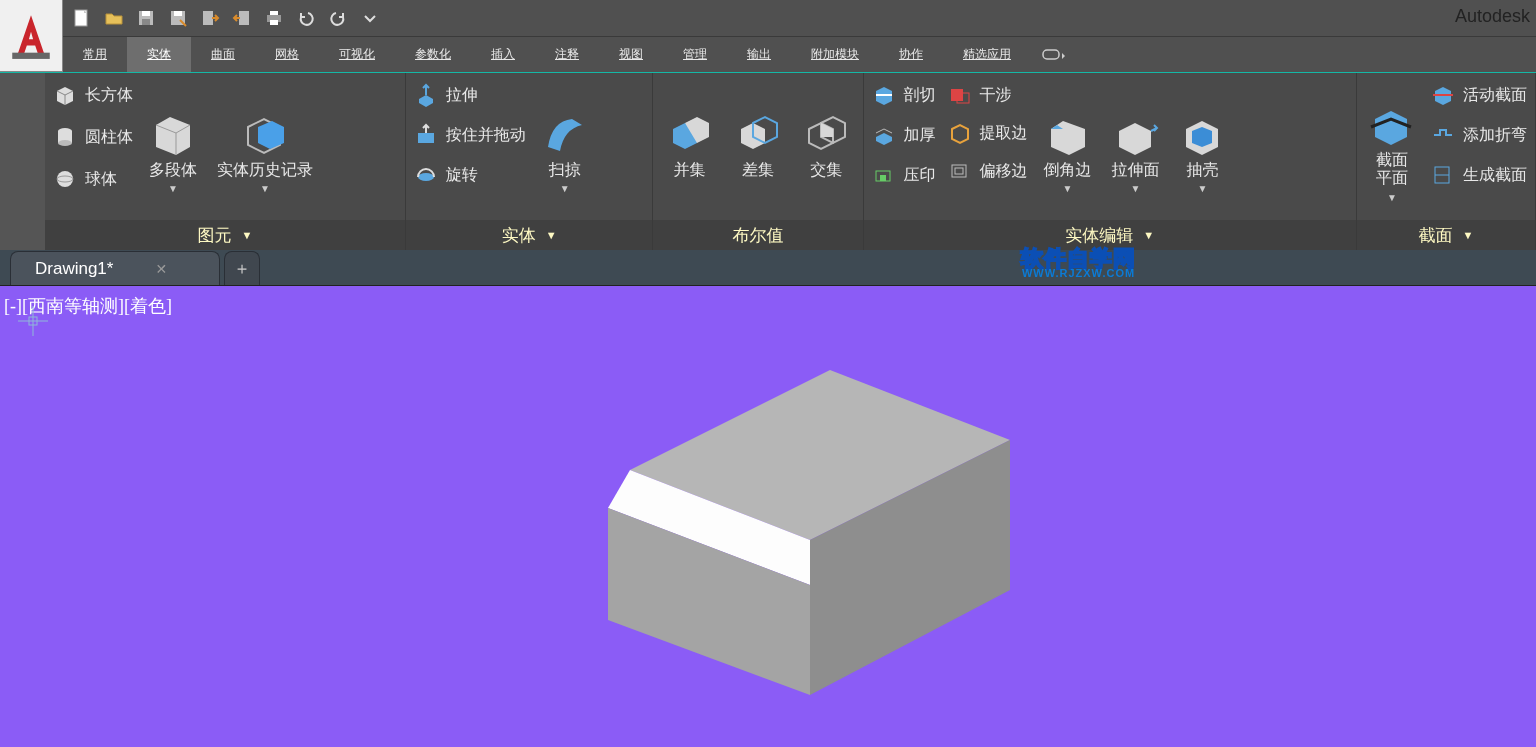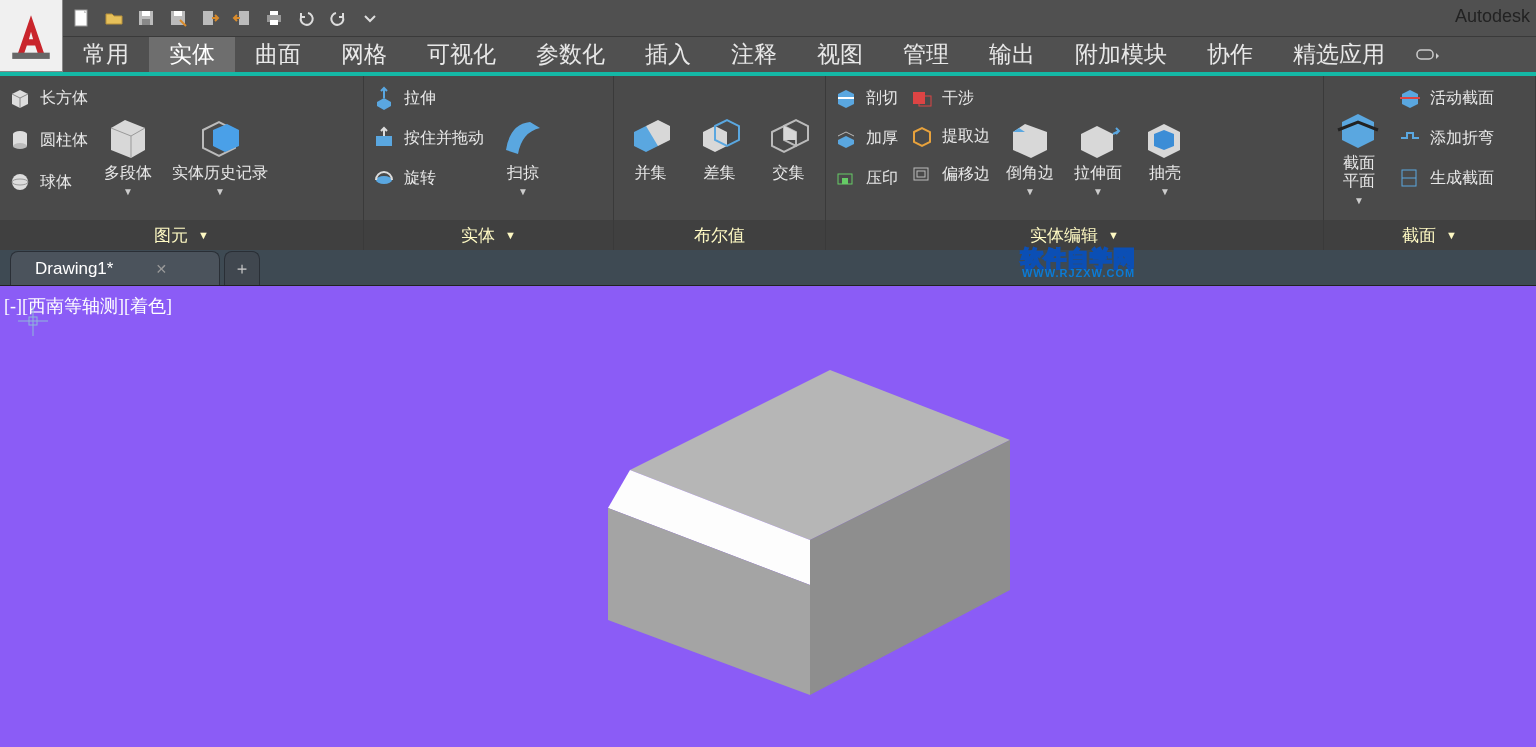--- a/index.html
+++ b/index.html
@@ -63,39 +63,41 @@
     background:#505050;
     display:flex;
     align-items:stretch;
     padding-left:63px;
     border-top:1px solid #3a3a3a;
   }
   .menu-tab {
     padding:0 20px;
     display:flex;align-items:center;
     color:#e8e8e8;
-    font-size:23px;
+    font-size:12px;
     cursor:default;
+    text-decoration:underline;
   }
   .menu-tab.active {
     background:#6e6e6e;
     color:#fff;
   }
   .menu-tab.dropdown-indicator {
     padding:0 10px;
   }
   .menu-tab.dropdown-indicator svg{ width:26px;height:16px; }
 
   
   .ribbon {
     height:178px;
     background:#555555;
     display:flex;
     align-items:stretch;
-    border-top:4px solid #14b8a6;
+    border-top:1px solid #14b8a6;
+    padding-left:45px;
   }
   .ribbon-panel {
     display:flex;
     flex-direction:column;
     border-right:1px solid #3a3a3a;
     background:#4a4a4a;
   }
   .ribbon-panel-body {
     flex:1;
     display:flex;

